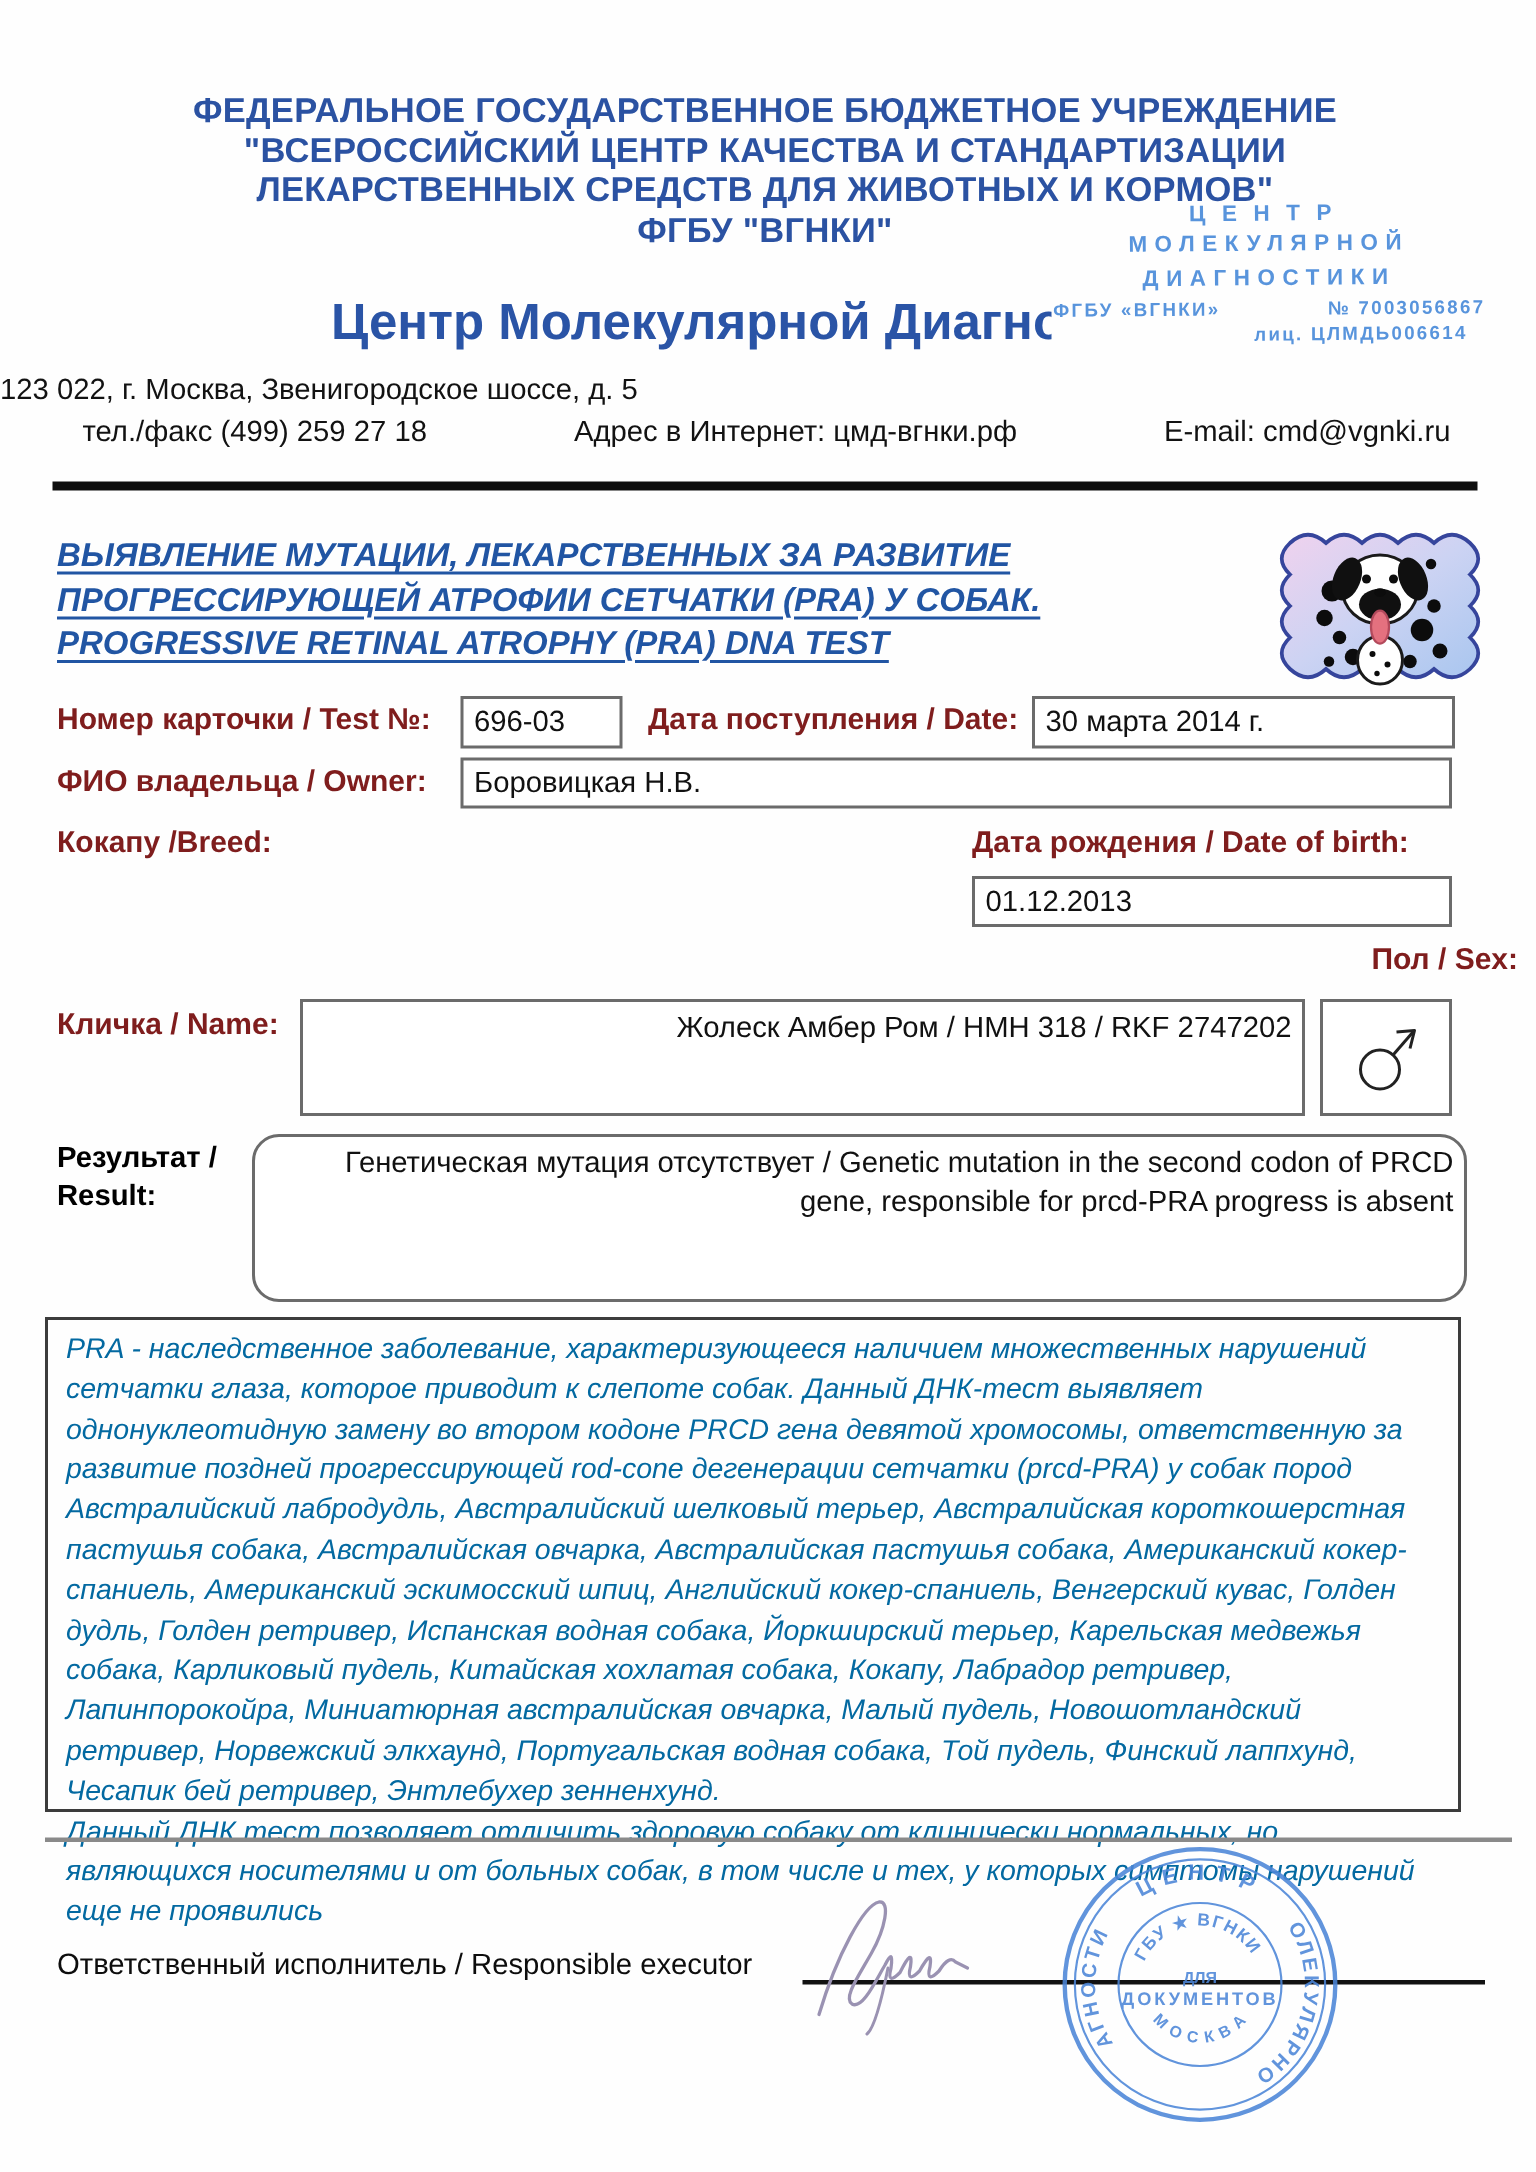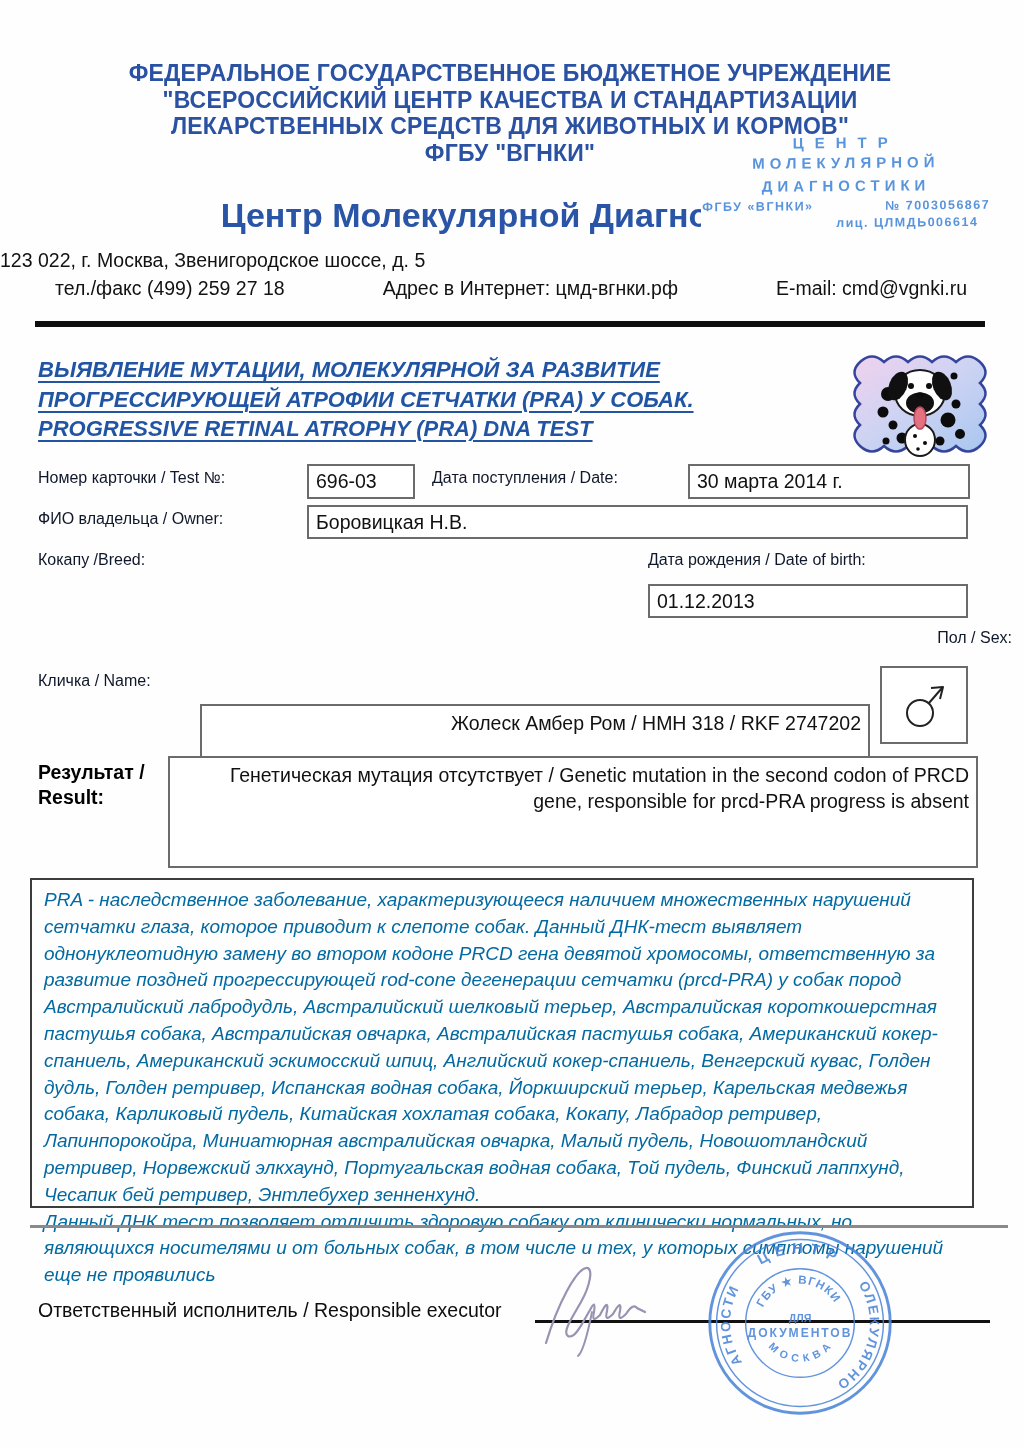--- a/index.html
+++ b/index.html
@@ -24,21 +24,21 @@
 
   .rule-thick{position:absolute;top:321px;left:35px;width:950px;height:6px;background:#0e0e0e;}
 
   
   .test-title{position:absolute;top:355px;left:38px;width:800px;color:#2155a3;
       font-size:22px;font-weight:bold;font-style:italic;line-height:29.5px;}
   .test-title span{text-decoration:underline;text-decoration-thickness:2px;text-underline-offset:4px;}
   .dog-art{position:absolute;left:846px;top:346px;width:150px;height:118px;}
 
   
-  .lbl{position:absolute;font-size:16px;font-weight:normal;color:#0f172a;white-space:nowrap;}
+  .lbl{position:absolute;font-size:20px;font-weight:bold;color:#7f1d1d;white-space:nowrap;}
   .box{position:absolute;border:2px solid #6b6b6b;background:#fff;font-size:19.5px;color:#111;}
   .box .v{padding:3px 7px;text-align:right;}
   .one-line{display:flex;align-items:center;}
 
   .result-lbl{position:absolute;left:38px;top:760px;font-size:19.5px;font-weight:bold;line-height:25px;}
 
   .info-box{position:absolute;left:30px;top:878px;width:944px;height:330px;border:2px solid #3c3c3c;
       padding:7px 12px;box-sizing:border-box;font-size:19px;font-style:italic;line-height:26.8px;color:#0369a1;}
   .info-box p{margin:0;}
 
@@ -79,21 +79,21 @@
   <div class="addr">123 022, г. Москва, Звенигородское шоссе, д. 5</div>
   <div class="contacts">
     <span>тел./факс (499) 259 27 18</span>
     <span>Адрес в Интернет: цмд-вгнки.рф</span>
     <span>E-mail: cmd@vgnki.ru</span>
   </div>
 
   <div class="rule-thick"></div>
 
   <div class="test-title">
-    <div><span>ВЫЯВЛЕНИЕ МУТАЦИИ, МОЛЕКУЛЯРНОЙ ЗА РАЗВИТИЕ</span></div>
+    <div><span>ВЫЯВЛЕНИЕ МУТАЦИИ, ЛЕКАРСТВЕННЫХ ЗА РАЗВИТИЕ</span></div>
     <div><span>ПРОГРЕССИРУЮЩЕЙ АТРОФИИ СЕТЧАТКИ (PRA) У СОБАК.</span></div>
     <div><span>PROGRESSIVE RETINAL ATROPHY (PRA) DNA TEST</span></div>
   </div>
 
   <svg class="dog-art" viewBox="0 0 150 118">
     <defs>
       <linearGradient id="gbg" x1="0" y1="0" x2="1" y2="1">
         <stop offset="0" stop-color="#f0d2ee"></stop>
         <stop offset="0.5" stop-color="#ccd3f3"></stop>
         <stop offset="1" stop-color="#a9c6ef"></stop>
@@ -150,36 +150,36 @@
   <div class="lbl" style="left:38px;top:551px;">Кокапу  /Breed:</div>
   <div class="lbl" style="left:648px;top:551px;">Дата рождения / Date of birth:</div>
 
   <div class="box one-line" style="left:648px;top:584px;width:316px;height:30px;">
     <span class="v">01.12.2013</span>
   </div>
 
   <div class="lbl" style="right:56px;top:629px;left:auto;text-align:center;">Пол / Sex:</div>
 
   <div class="lbl" style="left:38px;top:672px;">Кличка / Name:</div>
-  <div class="box" style="left:200px;top:666px;width:666px;height:74px;margin-top:38px;">
+  <div class="box" style="left:200px;top:666px;width:666px;height:74px;">
     <div class="v" style="padding-top:6px;">Жолеск Амбер Ром / НМН 318 / RKF 2747202</div>
   </div>
   <div class="box" style="left:880px;top:666px;width:84px;height:74px;">
     <svg class="sex-glyph" viewBox="0 0 84 74">
       <circle cx="38" cy="45" r="13" fill="none" stroke="#222" stroke-width="2"></circle>
       <line x1="47" y1="35" x2="60" y2="20" stroke="#222" stroke-width="2"></line>
       <path d="M49,20 L61,19 L58,31" fill="none" stroke="#222" stroke-width="2" stroke-linejoin="round"></path>
     </svg>
   </div>
 
   <div class="result-lbl">
     <div>Результат /</div>
     <div>Result:</div>
   </div>
-  <div class="box" style="left:168px;top:756px;width:806px;height:108px;">
+  <div class="box" style="left:168px;top:756px;width:806px;height:108px;border-radius:18px;">
     <div class="v" style="padding-top:5px;line-height:25.5px;">Генетическая мутация отсутствует / Genetic mutation in the second codon of PRCD gene, responsible for prcd-PRA progress is absent</div>
   </div>
 
   <div class="info-box">
     <p>PRA - наследственное заболевание, характеризующееся наличием множественных нарушений сетчатки глаза, которое приводит к слепоте собак. Данный ДНК-тест выявляет однонуклеотидную замену во втором кодоне PRCD гена девятой хромосомы, ответственную за развитие поздней прогрессирующей rod-cone дегенерации сетчатки (prcd-PRA)  у собак пород Австралийский лабродудль, Австралийский шелковый терьер, Австралийская короткошерстная пастушья собака, Австралийская овчарка, Австралийская пастушья собака, Американский кокер-спаниель, Американский эскимосский шпиц, Английский кокер-спаниель, Венгерский кувас, Голден дудль, Голден ретривер, Испанская водная собака, Йоркширский  терьер, Карельская медвежья собака, Карликовый пудель, Китайская хохлатая собака, Кокапу, Лабрадор ретривер, Лапинпорокойра, Миниатюрная австралийская овчарка, Малый пудель, Новошотландский ретривер, Норвежский элкхаунд, Португальская водная собака, Той пудель, Финский лаппхунд, Чесапик бей ретривер, Энтлебухер зенненхунд.</p>
     <p>Данный ДНК тест позволяет отличить здоровую собаку от клинически нормальных, но являющихся носителями и от больных  собак, в том числе и тех, у которых симптомы нарушений еще не проявились</p>
   </div>
 
   <div class="rule-gray"></div>
 

